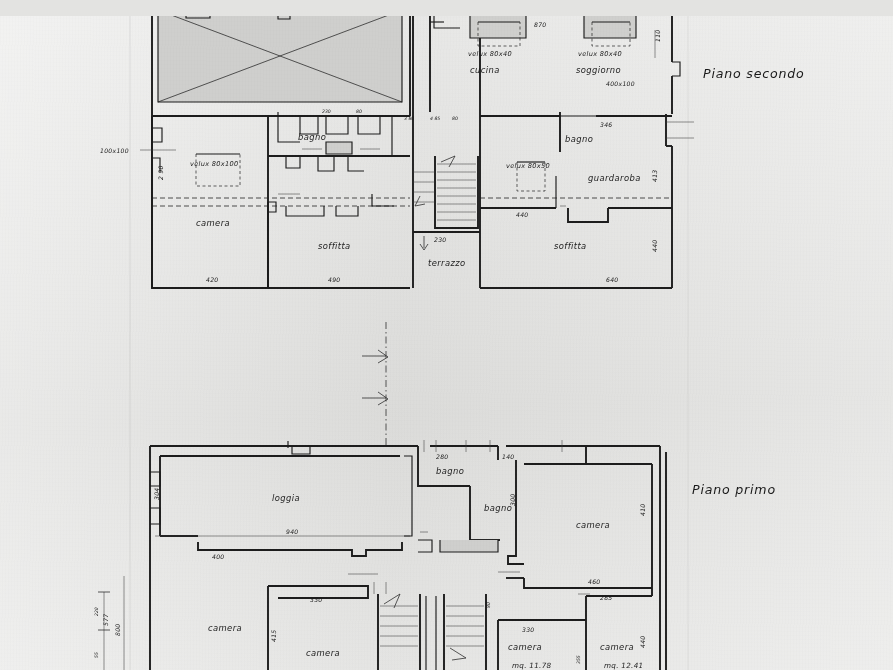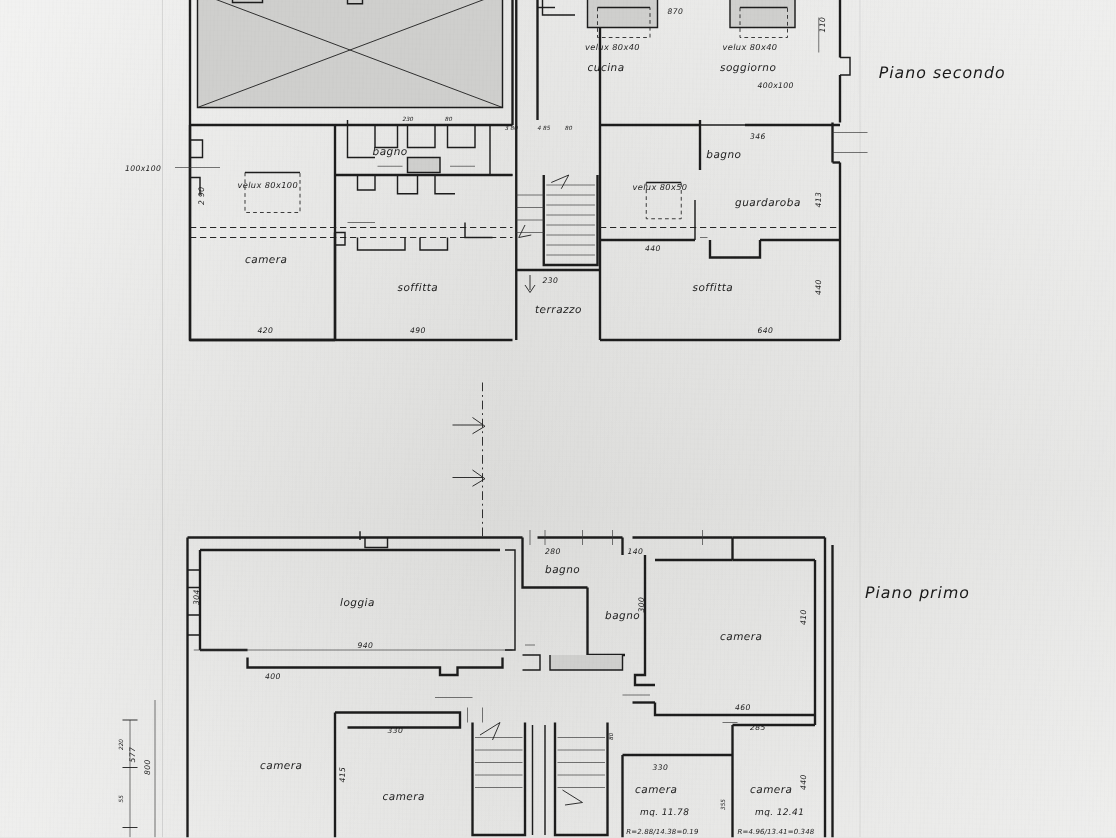--- a/index.html
+++ b/index.html
@@ -9,20 +9,21 @@
     font-family:"DejaVu Sans", sans-serif;
     overflow:hidden;
     position:relative;
   }
   #sheet{
     position:absolute;inset:0;
     background:
       linear-gradient(92deg, rgba(255,255,255,0.35) 0%, rgba(0,0,0,0.015) 45%, rgba(255,255,255,0.25) 100%),
       linear-gradient(178deg, rgba(255,255,255,0.3) 0%, rgba(0,0,0,0.02) 60%, rgba(255,255,255,0.2) 100%),
       #e3e3e1;
+    margin-top: 16px;
   }
   svg.plan{position:absolute;left:0;top:0;width:893px;height:670px;}
   .lbl{
     font-family:"DejaVu Sans", sans-serif;
     fill:#1c1c1c;
     font-style:italic;
   }
   .room{font-size:8.4px;letter-spacing:.4px;}
   .dim{font-size:6.1px;letter-spacing:.3px;}
   .velux{font-size:6.6px;letter-spacing:.3px;}

